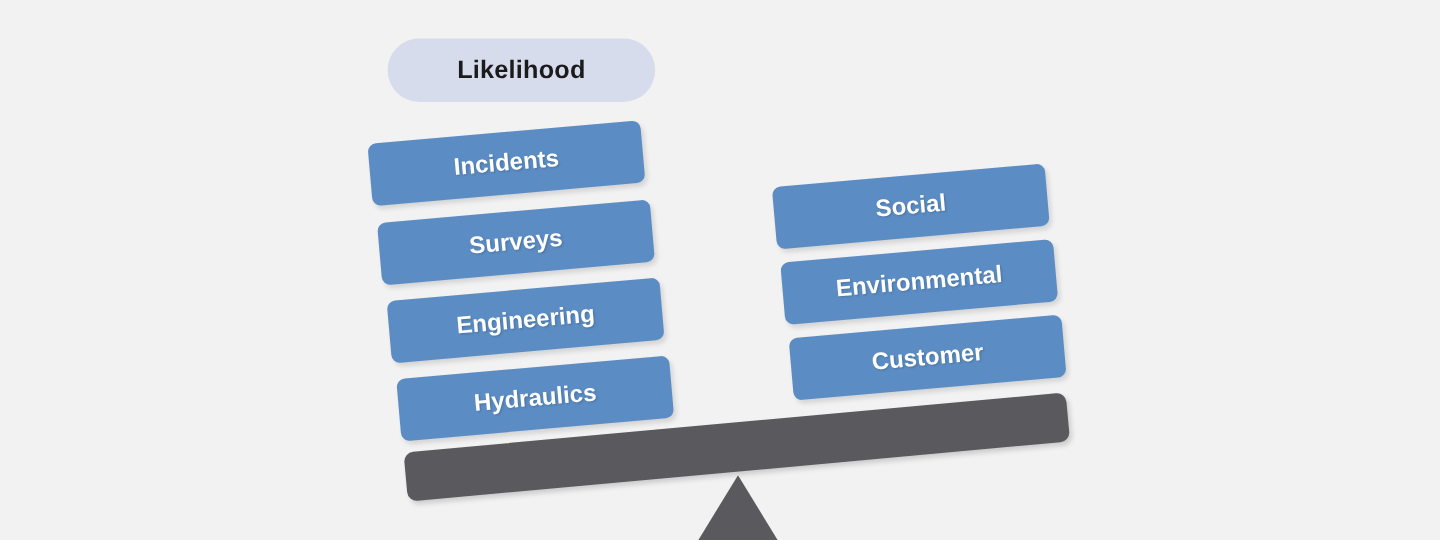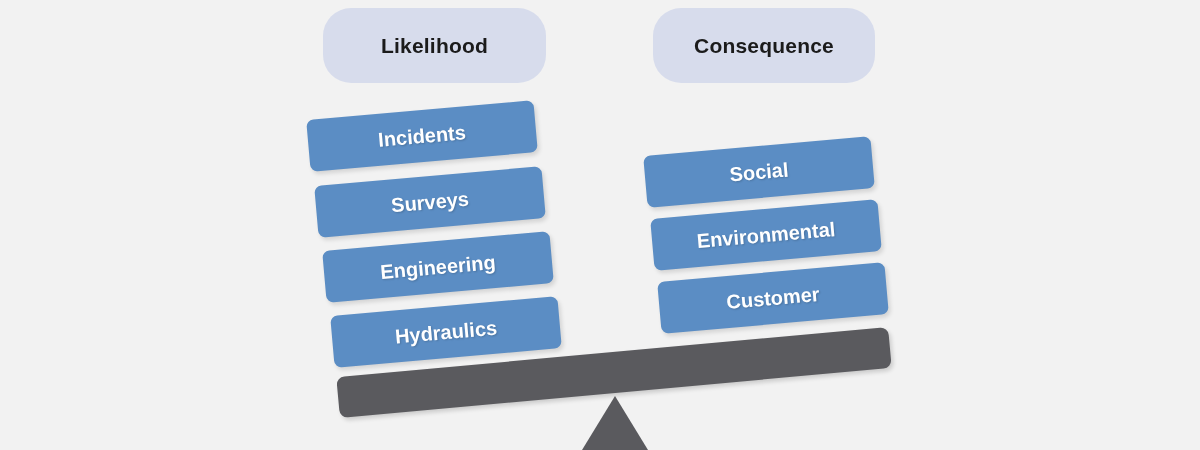--- a/index.html
+++ b/index.html
@@ -15,26 +15,27 @@
   }
   #scene {
     position: relative;
     width: 1200px;
     height: 450px;
   }
 
   
   .pill {
     position: absolute;
-    height: 75px;
+    height: 53px;
     border-radius: 28px;
     background: #d7dcec;
     display: flex;
     align-items: center;
     justify-content: center;
+    margin-top: 24px;
   }
   .pill-label {
     font-size: 21px;
     font-weight: bold;
     color: #1b1b1b;
     letter-spacing: 0.2px;
   }
   #pill-likelihood  { left: 323px; top: 8px; width: 223px; }
   #pill-consequence { left: 653px; top: 8px; width: 222px; }
 
@@ -93,23 +94,20 @@
 </style>
 </head>
 <body>
 
 <div id="scene">
 
   <div class="pill" id="pill-likelihood">
     <span class="pill-label">Likelihood</span>
   </div>
 
-  <div class="pill" id="pill-consequence">
-    <span class="pill-label">Consequence</span>
-  </div>
 
   <div class="block" id="block-incidents">
     <span class="block-label">Incidents</span>
   </div>
 
   <div class="block" id="block-surveys">
     <span class="block-label">Surveys</span>
   </div>
 
   <div class="block" id="block-engineering">

